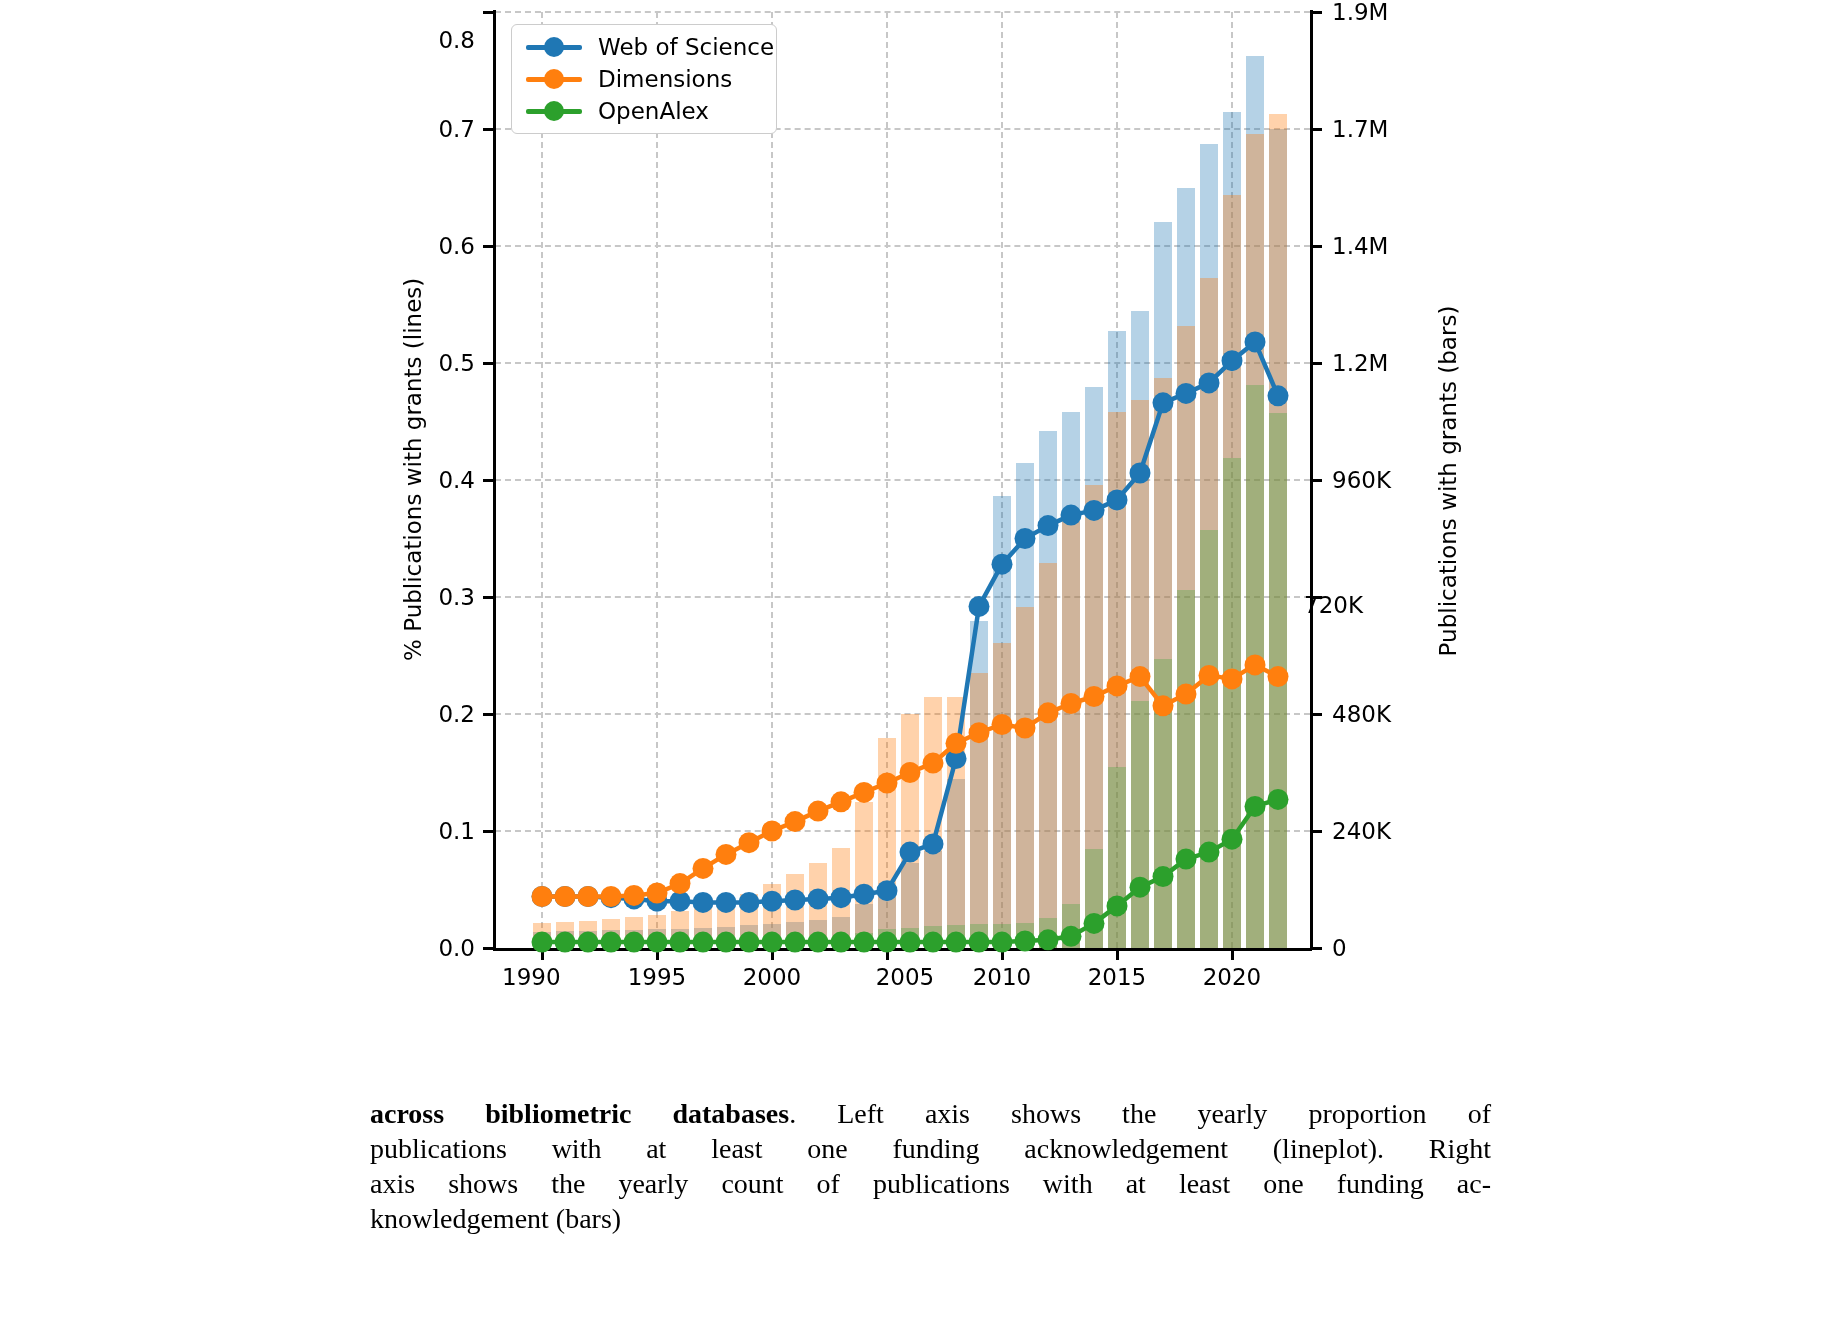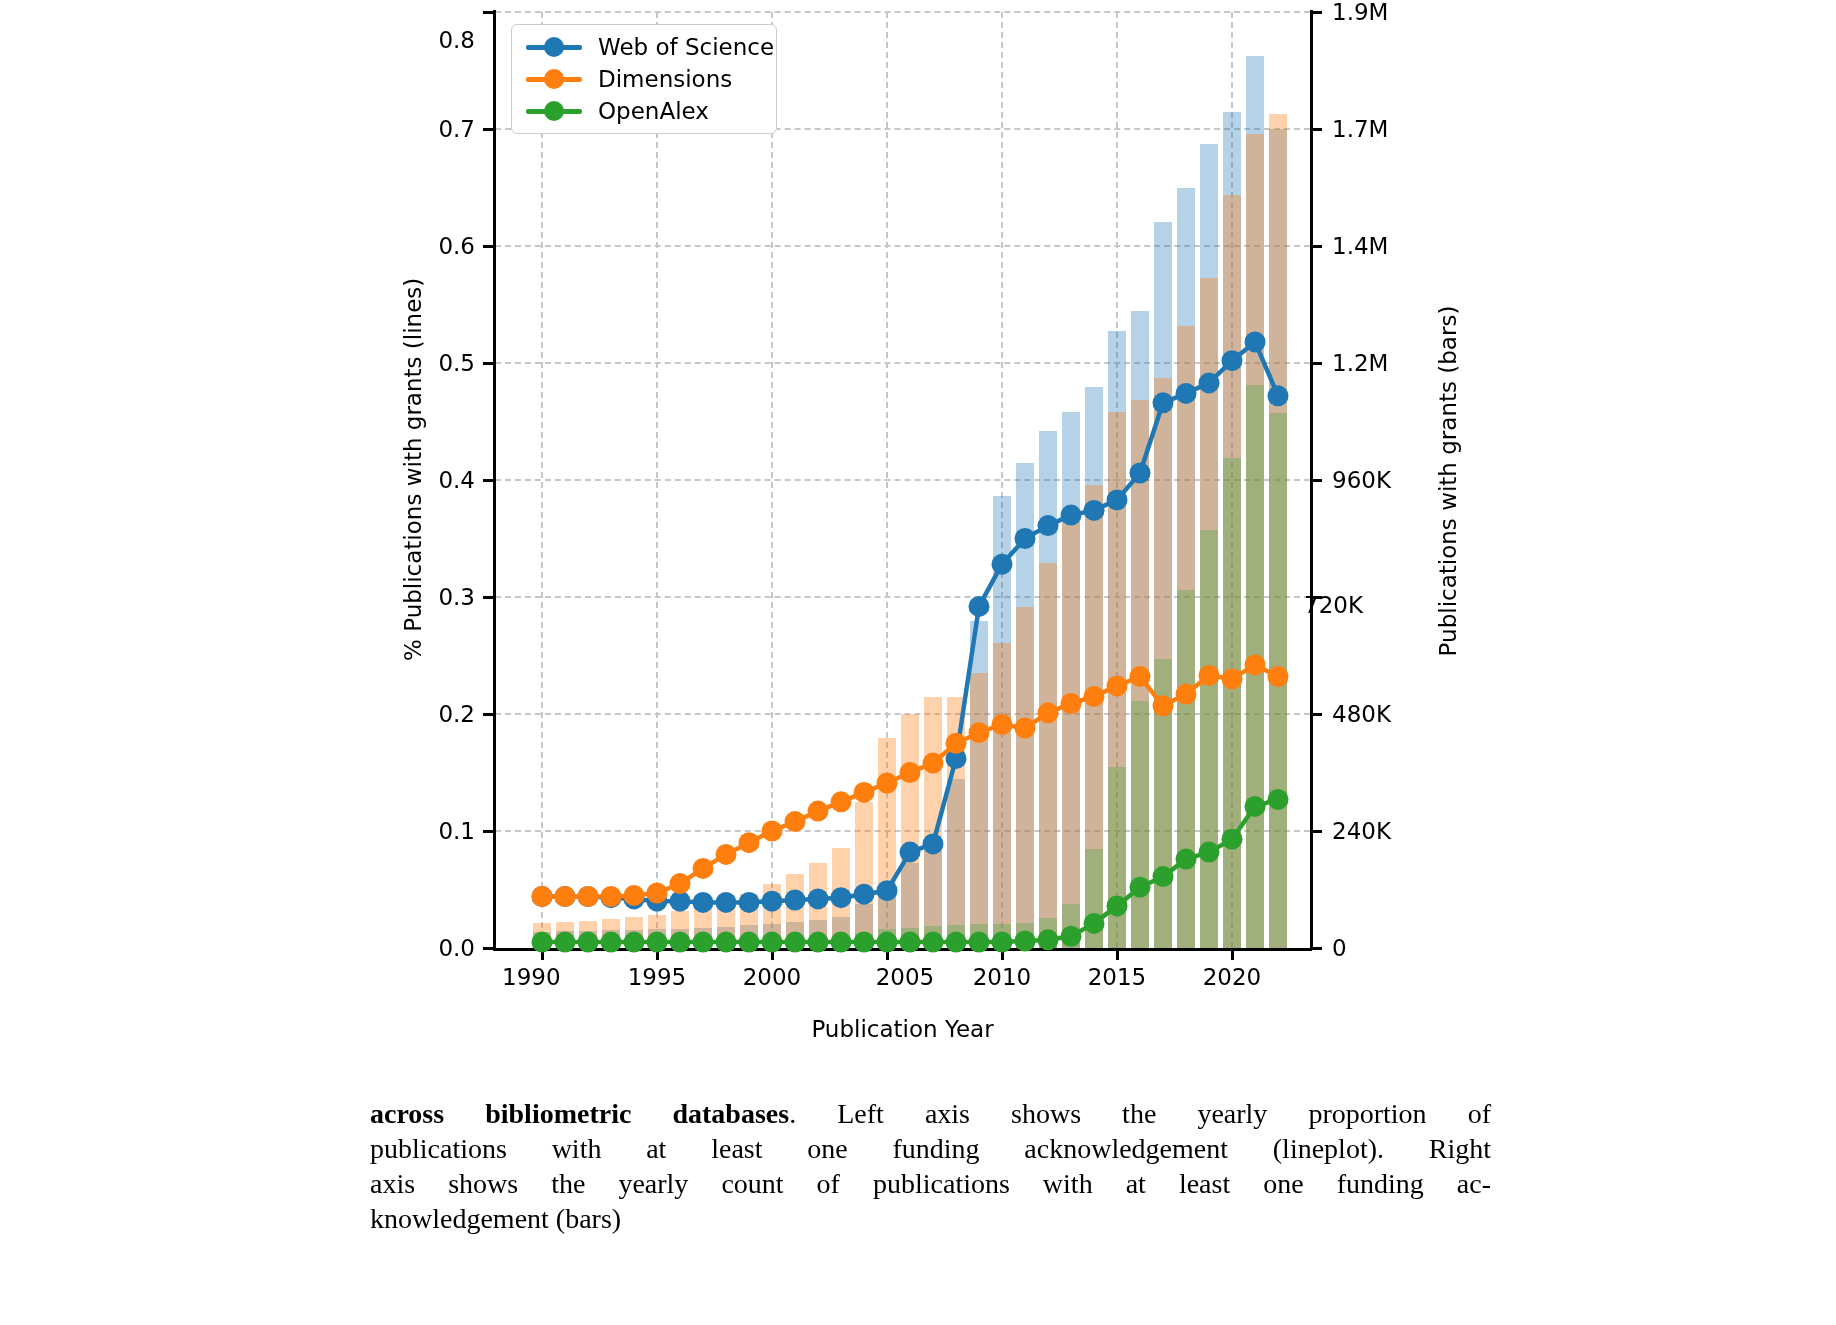--- a/index.html
+++ b/index.html
@@ -31,21 +31,20 @@
 </style>
 </head>
 <body>
 
 <div id="page">
 
   <div id="plot" class="abs" style="left:495px;top:12px;width:815px;height:936px;"></div>
 
   <div class="axis-label rot" style="left:233px;top:468px;width:360px;text-align:center;">% Publications with grants (lines)</div>
   <div class="axis-label rot" style="left:1268px;top:468px;width:360px;text-align:center;">Publications with grants (bars)</div>
-  <div class="axis-label" style="left:495px;top:1016px;width:815px;text-align:center;">Publication Year</div>
 
   <div id="legend">
       <div class="legend-row">
         <span class="legend-sample" style="background: rgb(31, 119, 180);">
           <span class="legend-dot" style="background: rgb(31, 119, 180);"></span>
         </span>
         <span class="legend-text">Web of Science</span>
       </div>
       <div class="legend-row">
         <span class="legend-sample" style="background: rgb(255, 127, 14);">

